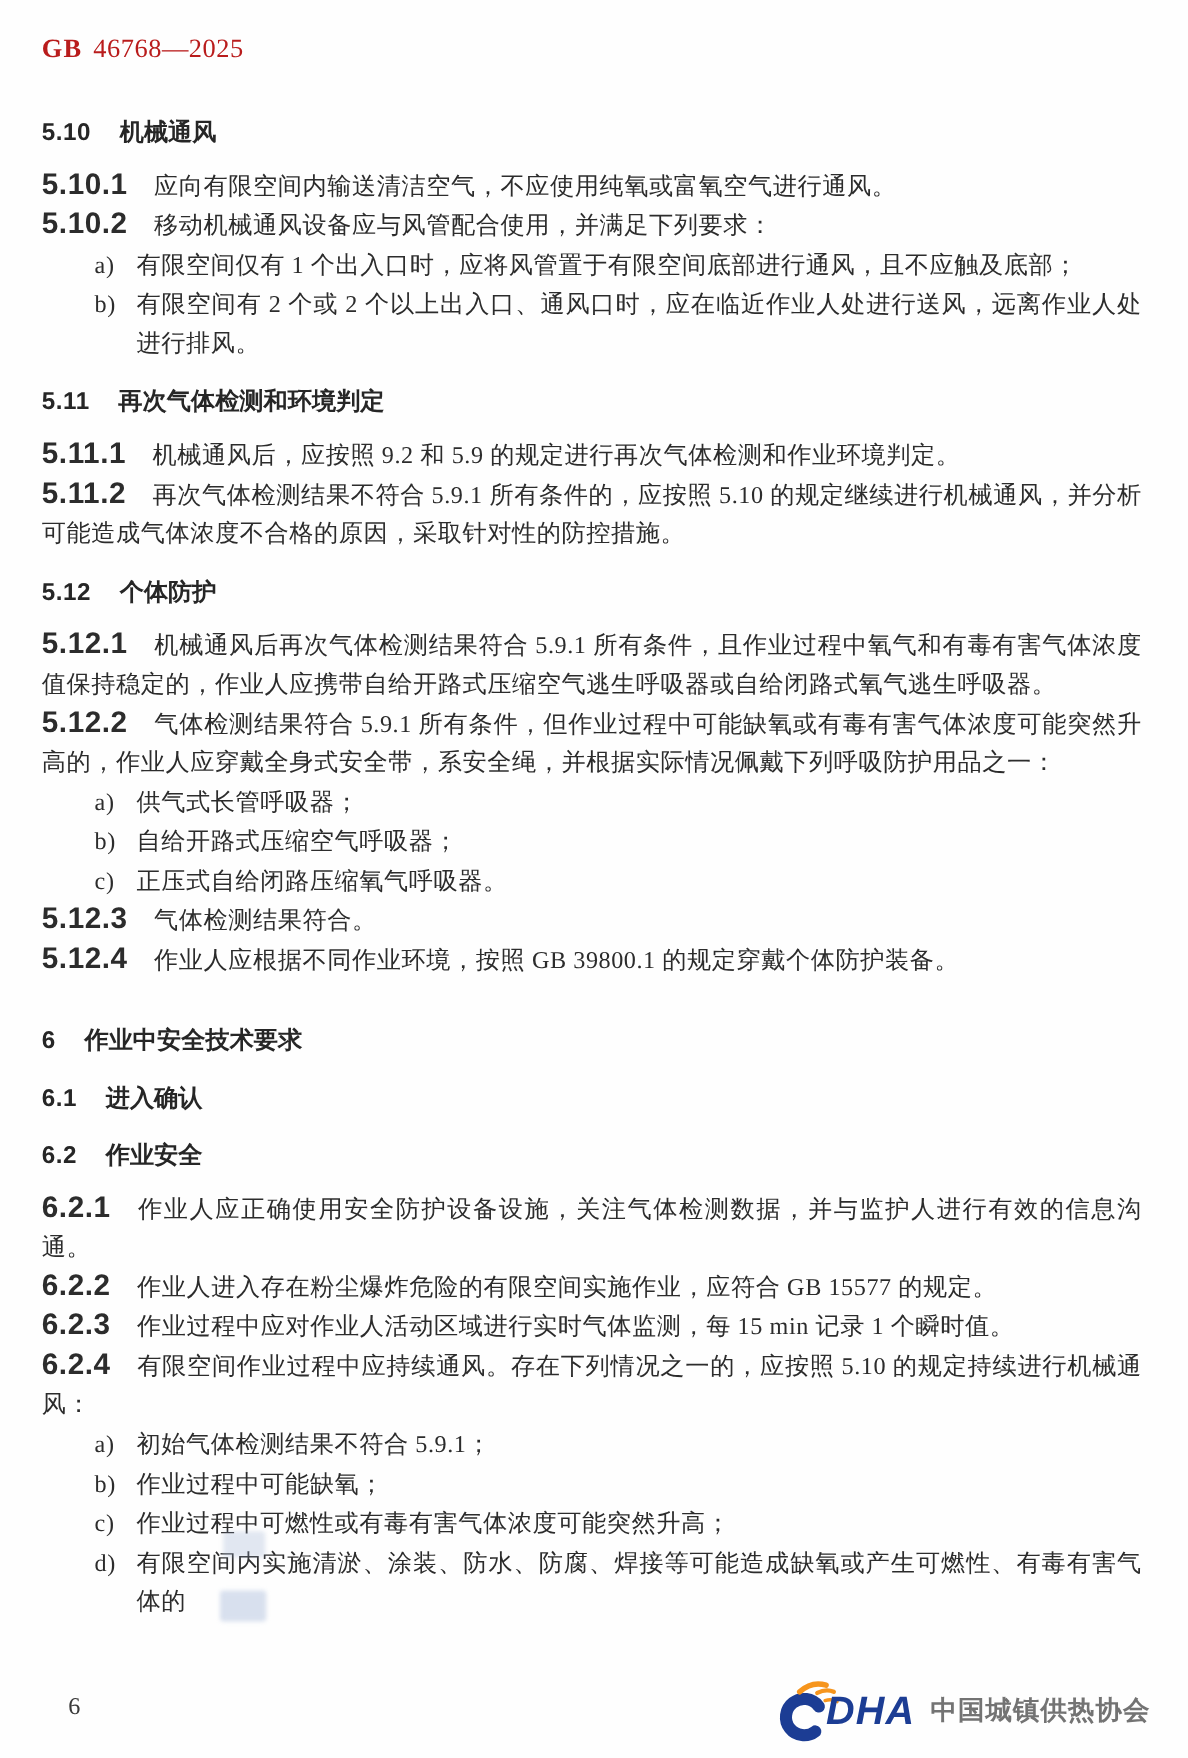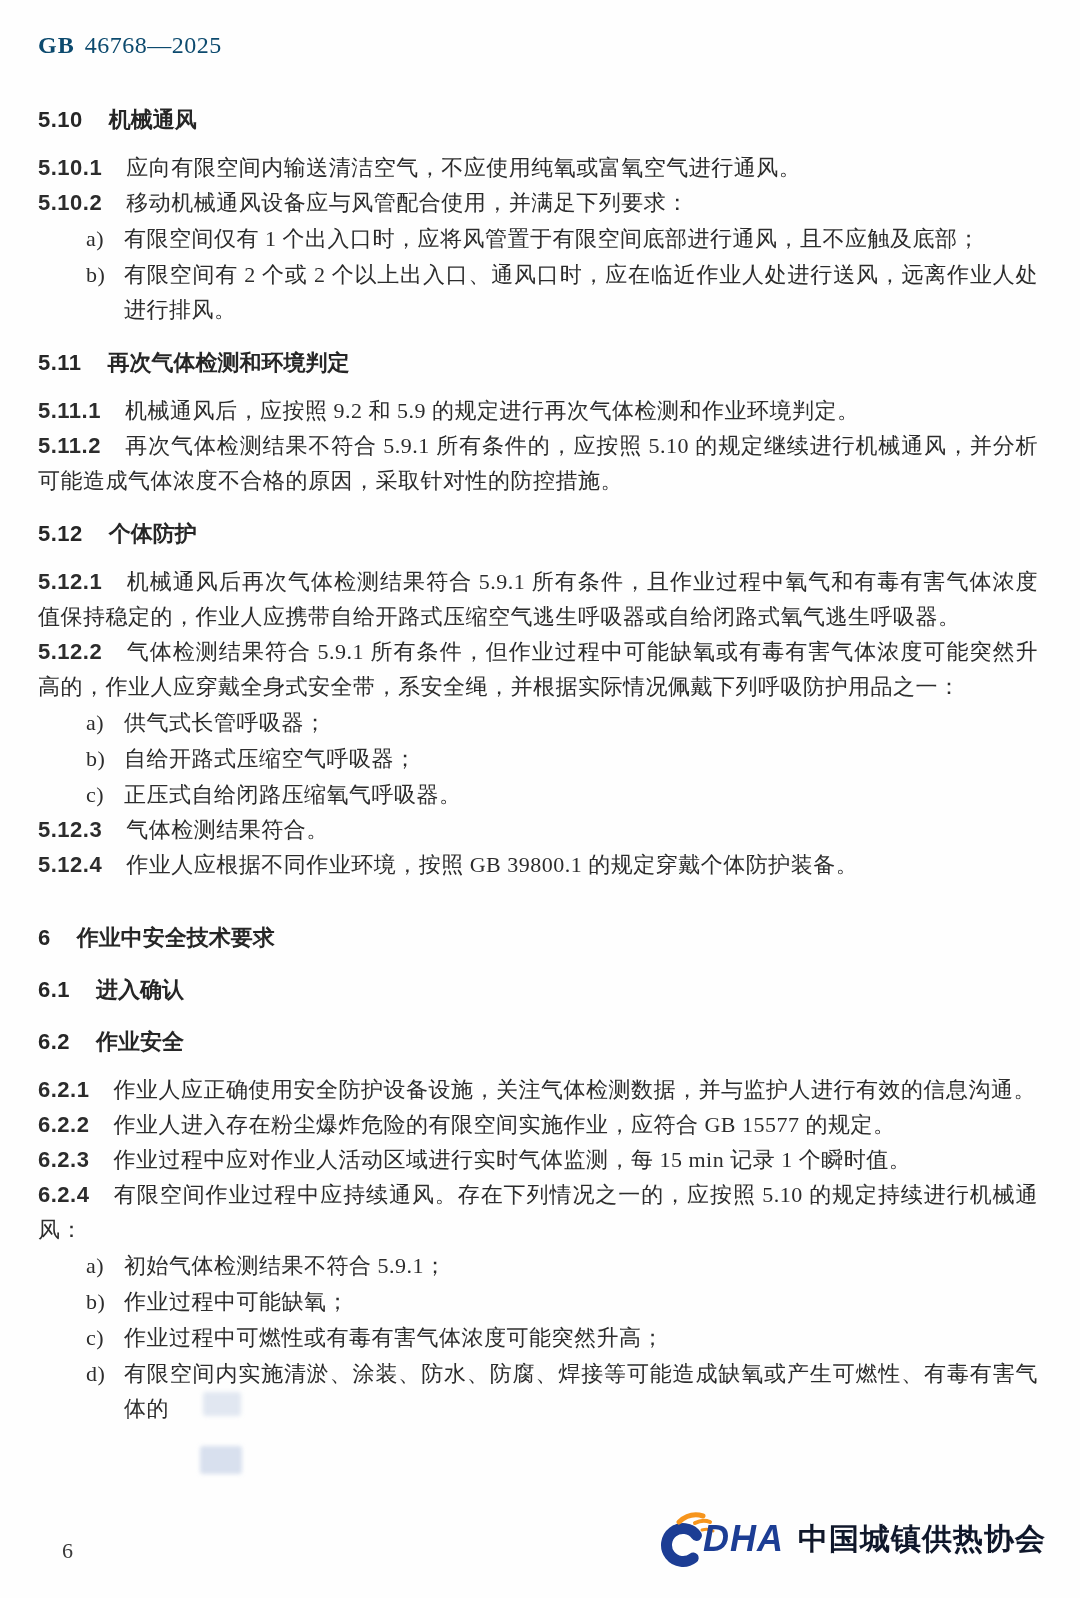--- a/index.html
+++ b/index.html
@@ -14,21 +14,21 @@
   }
   .page {
     position: relative;
     width: 1080px; height: 1598px;
     padding: 30px 42px 0 38px;
   }
   
   .doc-header {
     font-size: 24px;
     line-height: 30px;
-    color: #0c4a6e;
+    color: #b91c1c;
     letter-spacing: 0.5px;
   }
   .doc-header .gb {
     font-weight: 700;
     margin-right: 10px;
     letter-spacing: 1px;
   }
   
   .h-sub, .h-chap {
     font-family: "Liberation Sans", sans-serif;
@@ -45,21 +45,21 @@
   .para {
     font-size: 22px;
     line-height: 35px;
     margin: 0;
     text-align: justify;
     letter-spacing: 0.5px;
   }
   .para .cnum {
     font-family: "Liberation Sans", sans-serif;
     font-weight: 700;
-    font-size: 22px;
+    font-size: 27px;
     margin-right: 24px;
     letter-spacing: 0.5px;
   }
   .para-indent { text-indent: 49px; }
   
   .li {
     position: relative;
     font-size: 22px;
     line-height: 35px;
     margin: 1px 0 0 0;
@@ -77,39 +77,39 @@
   .wm2 { left: 200px; top: 1446px; width: 42px; height: 28px; background: rgba(140,165,205,0.33); }
   
   .page-num {
     position: absolute;
     left: 62px; bottom: 34px;
     font-size: 22px;
     color: #3a3a3a;
   }
   .logo {
     position: absolute;
-    right: 34px; bottom: 30px;
+    right: 34px; bottom: 14px;
     display: flex;
     align-items: center;
   }
   .logo-mark { width: 62px; height: 58px; flex: 0 0 auto; }
   .logo-abbr {
     font-family: "Liberation Sans", sans-serif;
     font-weight: 700;
     font-style: italic;
     font-size: 36px;
     color: #1c3d94;
     letter-spacing: 1px;
     margin-left: -16px;
   }
   .logo-name {
     font-family: "Liberation Sans", sans-serif;
     font-weight: 700;
-    font-size: 30px;
-    color: #0f172a;
+    font-size: 24px;
+    color: #737373;
     margin-left: 14px;
     letter-spacing: 1px;
   }
 </style>
 </head>
 <body>
 
 <div class="page">
 
   <div class="doc-header">

